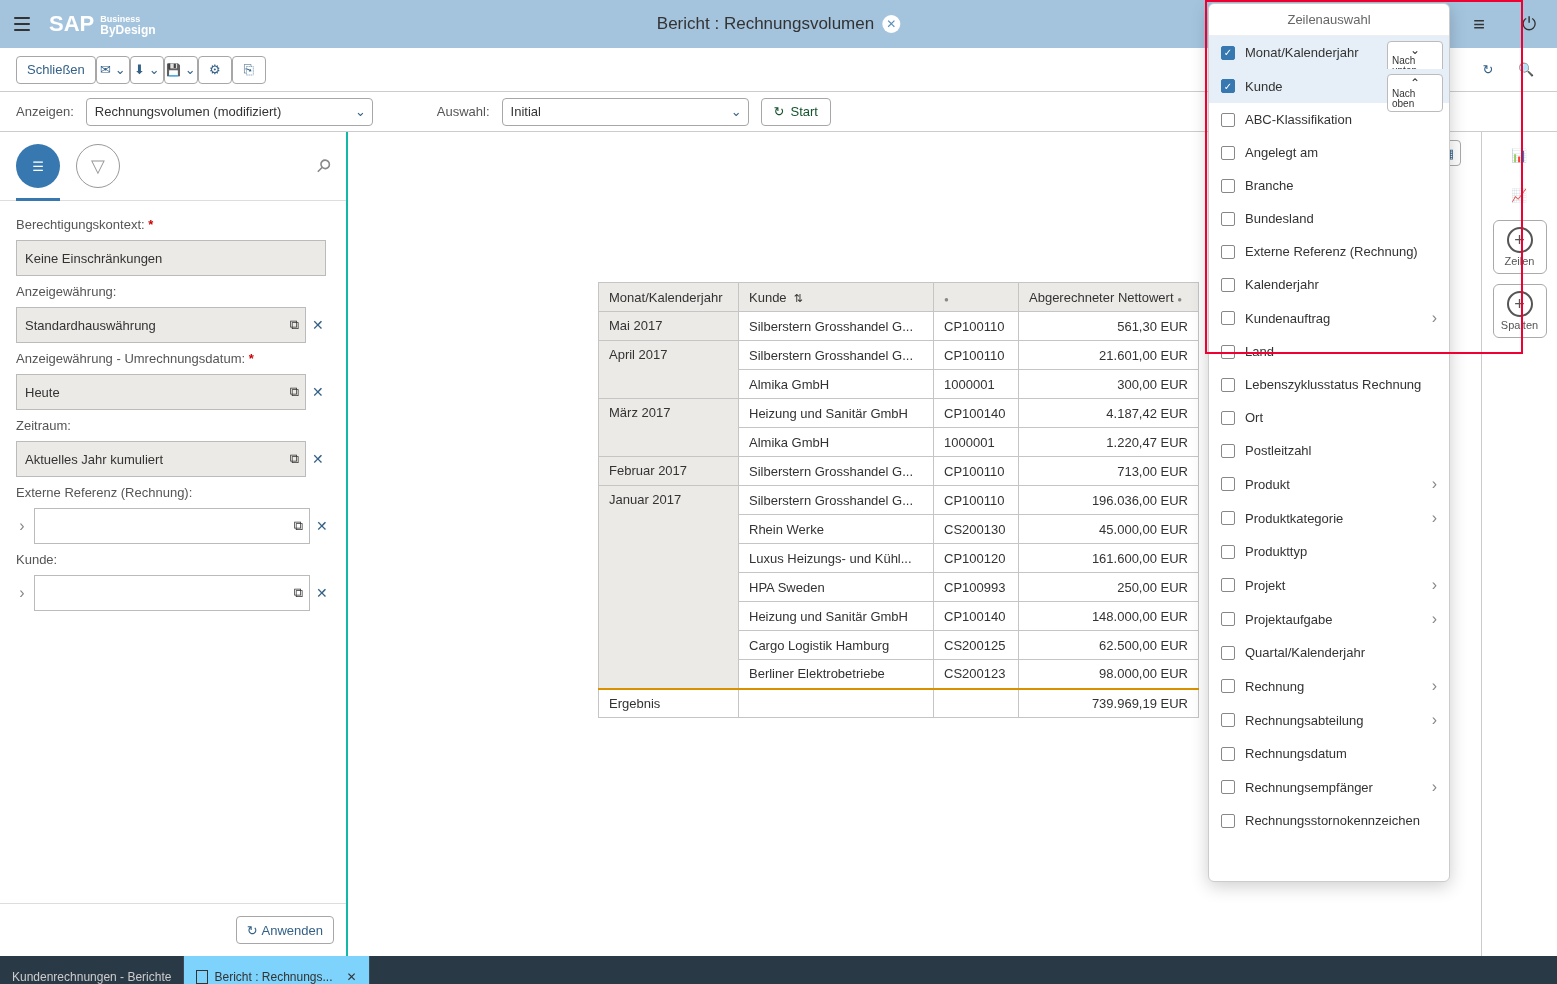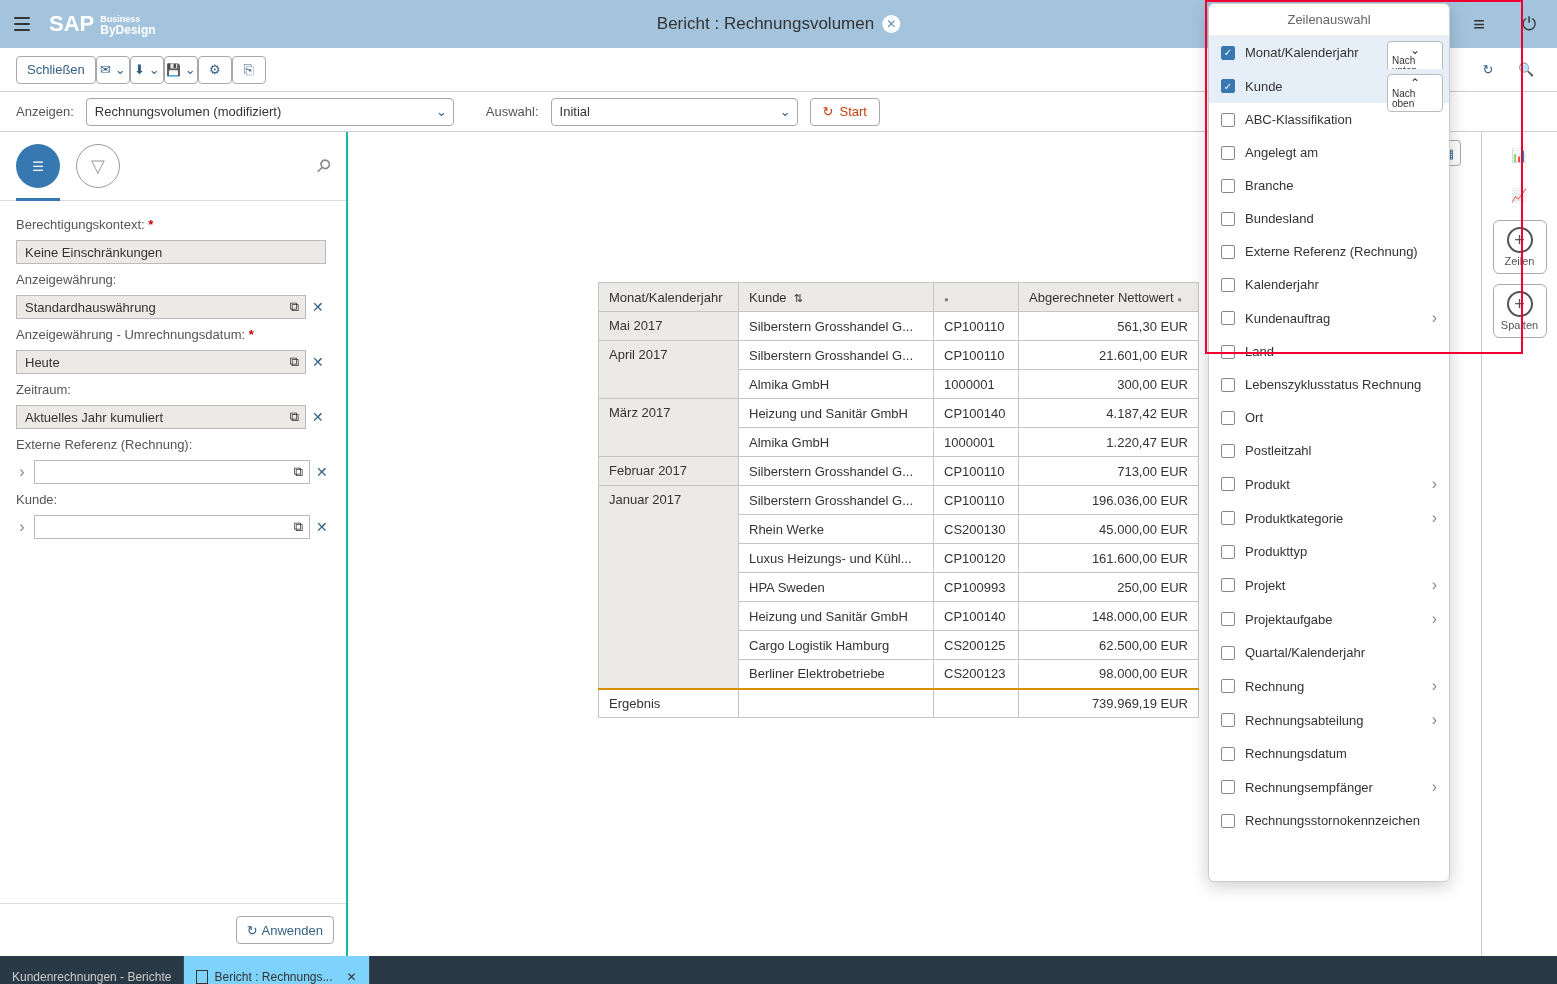--- a/index.html
+++ b/index.html
@@ -18,34 +18,34 @@
 
   .toolbar { height: 44px; border-bottom:1px solid #ccc; display:flex; align-items:center; padding: 0 16px; gap:0; }
   .toolbar-btn { border:1px solid #a7a7a7; border-radius:4px; height:28px; padding:0 10px; background:#fff; color:#346187; display:inline-flex; align-items:center; gap:4px; cursor:pointer; font-size:13px;}
   .toolbar-icon-btn { width:34px; justify-content:center; padding:0; }
   .toolbar-right { margin-left:auto; display:flex; gap:8px; }
 
   .selectbar { height: 40px; border-bottom:1px solid #ccc; display:flex; align-items:center; padding: 0 16px; gap:12px; }
   .label { color:#555; font-size:13px; }
   .select { border:1px solid #a7a7a7; border-radius:4px; height:28px; display:flex; align-items:center; padding:0 8px; background:#fff; position:relative; min-width:180px; }
   .select .chev { position:absolute; right:6px; color:#346187; }
-  .start-btn { border:1px solid #a7a7a7; border-radius:4px; height:28px; padding:0 12px; display:inline-flex; align-items:center; gap:6px; color:#c2410c; cursor:pointer; }
+  .start-btn { border:1px solid #a7a7a7; border-radius:4px; height:28px; padding:0 12px; display:inline-flex; align-items:center; gap:6px; color:#14532d; cursor:pointer; }
 
   .body-row { display:flex; height: calc(984px - 48px - 44px - 40px - 28px); }
   .left-panel { width:348px; border-right:2px solid #14b8a6; display:flex; flex-direction:column; }
   .left-icons { display:flex; align-items:center; padding:12px 16px; gap:16px; border-bottom:3px solid transparent; position:relative;}
   .round-tab { width:44px; height:44px; border-radius:50%; display:flex; align-items:center; justify-content:center; }
   .round-tab.active { background:#3678af; color:#fff; }
   .round-tab.active::after{content:'';position:absolute; bottom:-1px; left:16px; width:44px; height:3px; background:#3678af;}
   .round-tab.inactive { border:1px solid #999; color:#999; background:#fff; }
   .pin-icon { margin-left:auto; color:#888; font-size:18px;}
   .left-form { padding:16px; display:flex; flex-direction:column; gap:8px; overflow:auto; }
   .form-label { font-size:13px; color:#555; }
   .req::after { content:' *'; color:#c00; font-weight:bold;}
-  .form-field { border:1px solid #bbb; background:#eceae6; height:24px; display:flex; align-items:center; padding:0 8px; position:relative; width:310px; font-size:13px;}
+  .form-field { border:1px solid #bbb; background:#eceae6; height:36px; display:flex; align-items:center; padding:0 8px; position:relative; width:310px; font-size:13px;}
   .form-field.white{background:#fff;}
   .field-row { display:flex; align-items:center; gap:6px; }
   .field-icon { color:#346187; cursor:pointer; font-size:14px; }
   .expand-caret{ width:12px; text-align:center; color:#888; cursor:pointer;}
   .apply-area { margin-top:auto; padding:12px; border-top:1px solid #ddd; display:flex; justify-content:flex-end;}
 
   .center { flex:1; position:relative; padding:20px; overflow:auto;}
   .center-toolbar-placeholder{ position:absolute; top:8px; right:20px; width:26px; height:26px; border:1px solid #aaa; border-radius:4px; display:flex; align-items:center; justify-content:center; color:#346187; cursor:pointer;}
   .data-table { border-collapse:collapse; margin-top:130px; margin-left:230px; font-size:13px;}
   .data-table th, .data-table td { border:1px solid #c5c5c5; padding:6px 10px; text-align:left; height:29px; }
@@ -151,25 +151,25 @@
       <span class="i-plusdoc"></span>
     </button>
   <div class="toolbar-right">
     <span class="rail-btn i-refresh"></span>
     <span class="rail-btn i-find"></span>
   </div>
 </div>
 
 <div class="selectbar">
   <span class="label">Anzeigen:</span>
-  <div class="select" style="width:368px">
+  <div class="select" style="width:287px">
     <span>Rechnungsvolumen (modifiziert)</span>
       <span class="chev i-chev-down"></span>
   </div>
-  <span class="label" style="margin-left:20px">Auswahl:</span>
+  <span class="label" style="margin-left:52px">Auswahl:</span>
   <div class="select" style="width:247px">
     <span>Initial</span>
       <span class="chev i-chev-down"></span>
   </div>
   <div class="start-btn">
       <span class="i-refresh"></span>
       <span>Start</span>
     </div>
 </div>
 

